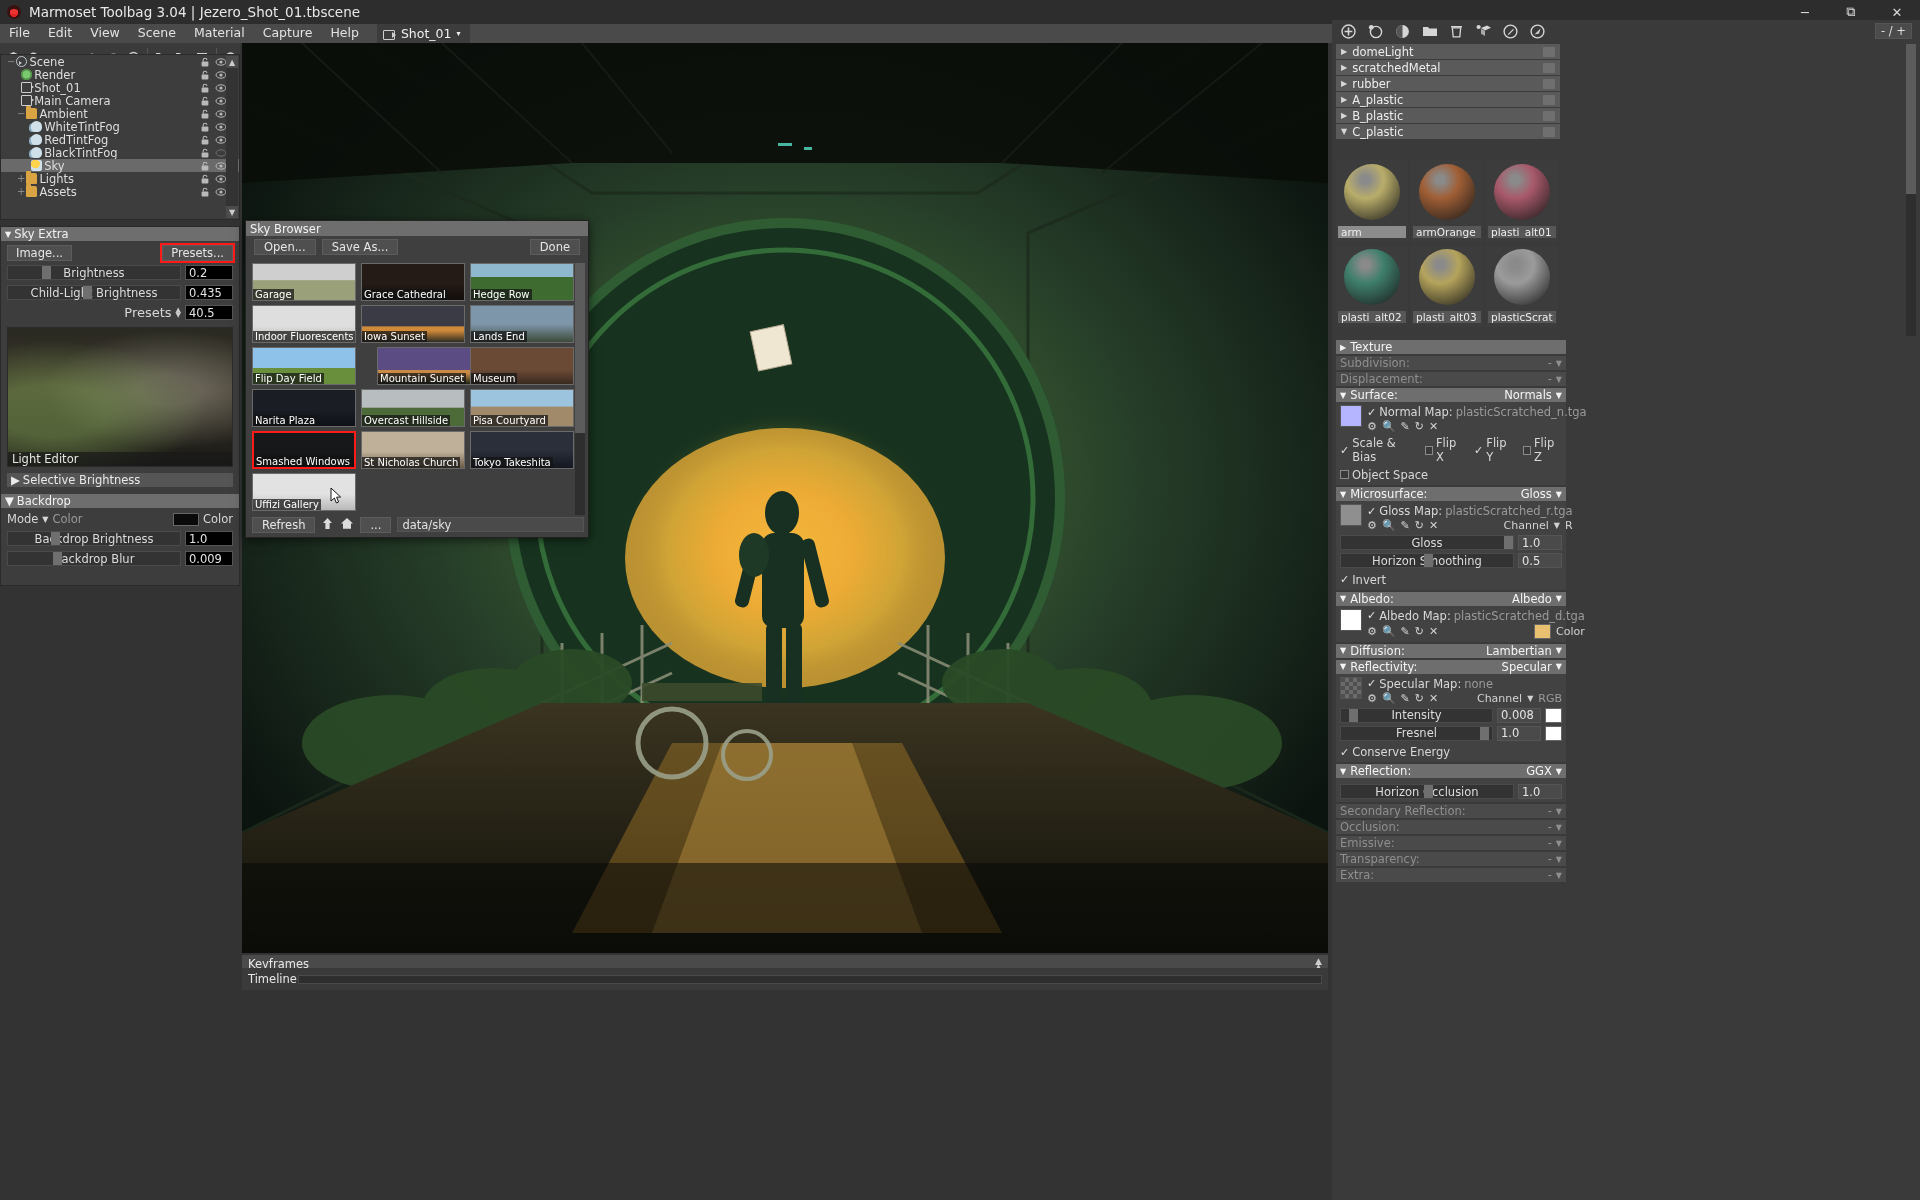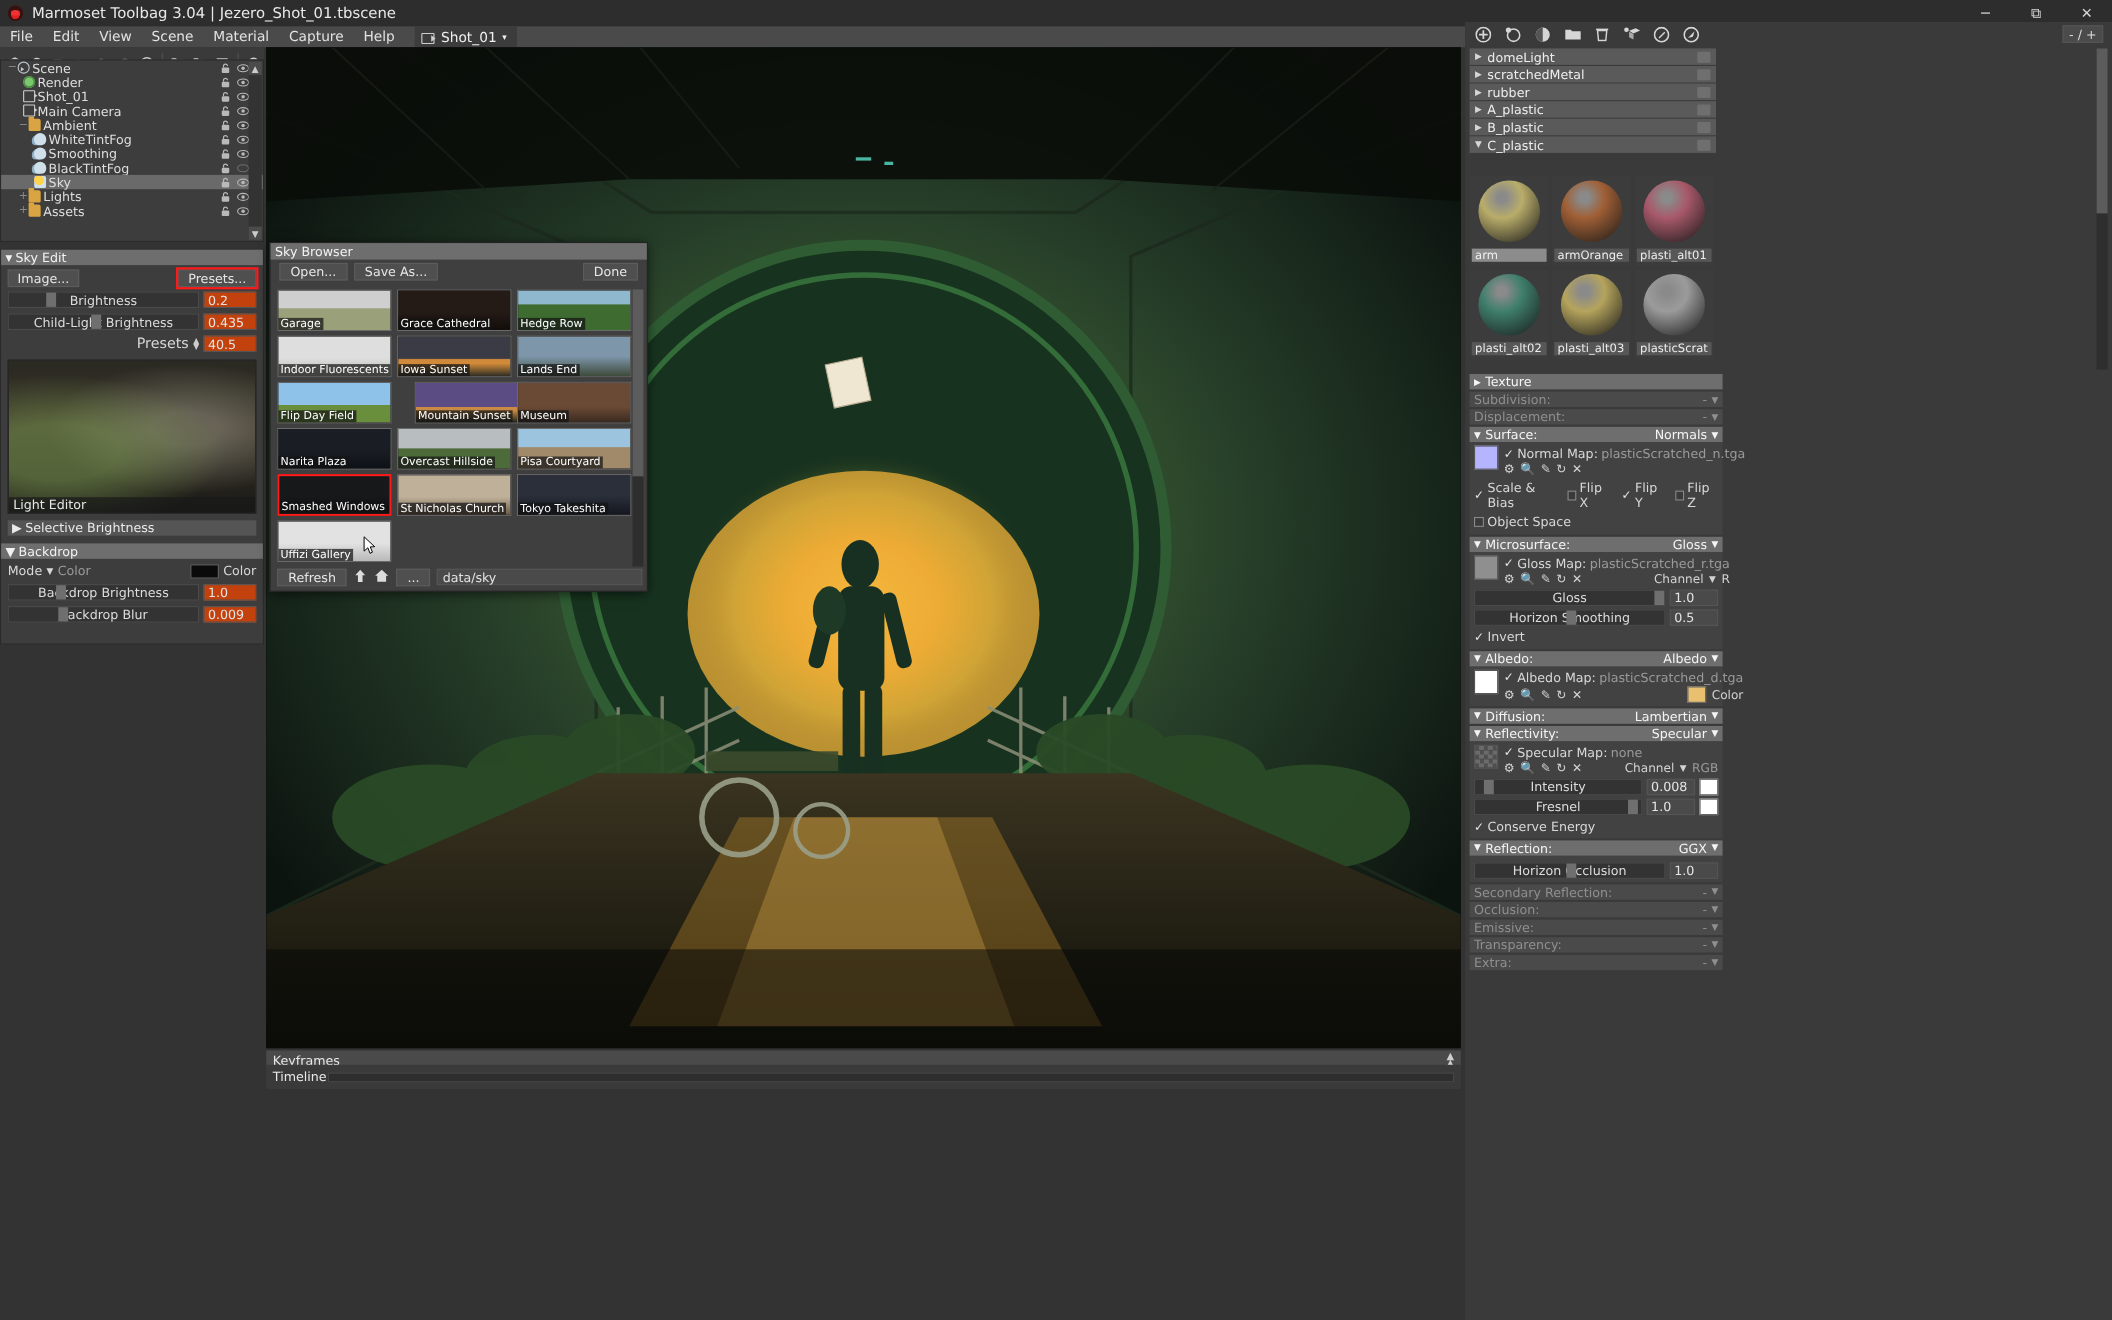--- a/index.html
+++ b/index.html
@@ -69,21 +69,21 @@
   .skypanel{position:absolute;left:0;top:226px;width:240px;height:360px;background:#3d3d3d;border:1px solid #2a2a2a;}
   .sec-head{height:14px;background:#6e6e6e;color:#f2f2f2;font-size:11.5px;display:flex;align-items:center;padding-left:4px;gap:3px;}
   .sec-head .car{font-size:8px;}
   .row{height:17px;display:flex;align-items:center;margin:3px 6px 0 6px;gap:4px;}
   .btn{background:#4f4f4f;border:1px solid #5c5c5c;color:#e6e6e6;font-size:11.5px;height:16px;
      display:flex;align-items:center;justify-content:center;padding:0 8px;}
   .btn.hl{outline:2px solid #ff1a1a;outline-offset:0px;}
   .slider{position:relative;flex:1;height:15px;background:#333;border:1px solid #4a4a4a;
      display:flex;align-items:center;justify-content:center;color:#dcdcdc;font-size:11.5px;}
   .slider .knob{position:absolute;top:0;bottom:0;width:9px;background:#6f6f6f;}
-  .numbox{width:48px;height:15px;background:#c2410c;border:1px solid #555;font-size:11.5px;
+  .numbox{width:48px;height:15px;background:#000000;border:1px solid #555;font-size:11.5px;
      color:#e4e4e4;display:flex;align-items:center;padding-left:3px;flex:none;}
   .rot-row{height:17px;display:flex;align-items:center;justify-content:flex-end;margin:3px 6px 0 6px;gap:4px;}
   .spin{display:flex;flex-direction:column;line-height:5px;font-size:7px;color:#ccc;}
   .preview{margin:6px;height:140px;background:#1a1a18;position:relative;overflow:hidden;border:1px solid #2a2a2a;}
   .preview .pimg{position:absolute;inset:0;
      background:
        radial-gradient(ellipse at 20% 60%, rgba(120,150,80,.55) 0 22%, transparent 60%),
        radial-gradient(ellipse at 72% 45%, rgba(190,190,170,.35) 0 14%, transparent 55%),
        linear-gradient(180deg,#2a2a22 0%,#3a3228 45%,#1a1a16 100%);}
   .preview .pbar{position:absolute;left:0;right:0;bottom:0;height:14px;background:rgba(25,25,25,.72);
@@ -380,21 +380,21 @@
             <svg width="12" height="12" viewBox="0 0 12 12">
               <ellipse cx="6" cy="6" rx="5" ry="3.2" fill="none" stroke="#b9b9b9" stroke-width="1"></ellipse>
               <circle cx="6" cy="6" r="1.6" fill="#b9b9b9"></circle>
             </svg>
           </span>
         </div>
         <div class="tree-row">
           <span style="display:inline-block;width:26px"></span>
           <span class="twig">&nbsp;</span>
           <span class="ico ico-fog"></span>
-          <span class="tr-label">Smoothing</span>
+          <span class="tr-label">RedTintFog</span>
           <span class="lock">
             <svg width="12" height="12" viewBox="0 0 12 12">
               <rect x="2.6" y="5.4" width="6.8" height="5" rx="1" fill="#b9b9b9"></rect>
               <path d="M4.2 5.4V4a1.8 1.8 0 013.6 0" fill="none" stroke="#b9b9b9" stroke-width="1.1"></path>
             </svg>
           </span>
           <span class="eye">
             <svg width="12" height="12" viewBox="0 0 12 12">
               <ellipse cx="6" cy="6" rx="5" ry="3.2" fill="none" stroke="#b9b9b9" stroke-width="1"></ellipse>
               <circle cx="6" cy="6" r="1.6" fill="#b9b9b9"></circle>
@@ -475,21 +475,21 @@
       </div>
     <div class="tree-scroll">
       <div class="arr">▲</div>
       <div class="arr bot">▼</div>
     </div>
   </div>
 
   <div class="skypanel">
     <div class="sec-head">
       <span class="car">▼</span>
-      <span>Sky Edit</span>
+      <span>Sky Extra</span>
     </div>
 
     <div class="row">
       <div class="btn">Image...</div>
       <div class="btn hl" style="margin-left:auto">Presets...</div>
     </div>
 
     <div class="row">
       <div class="slider">
         <div class="knob" style="left:20%"></div>

